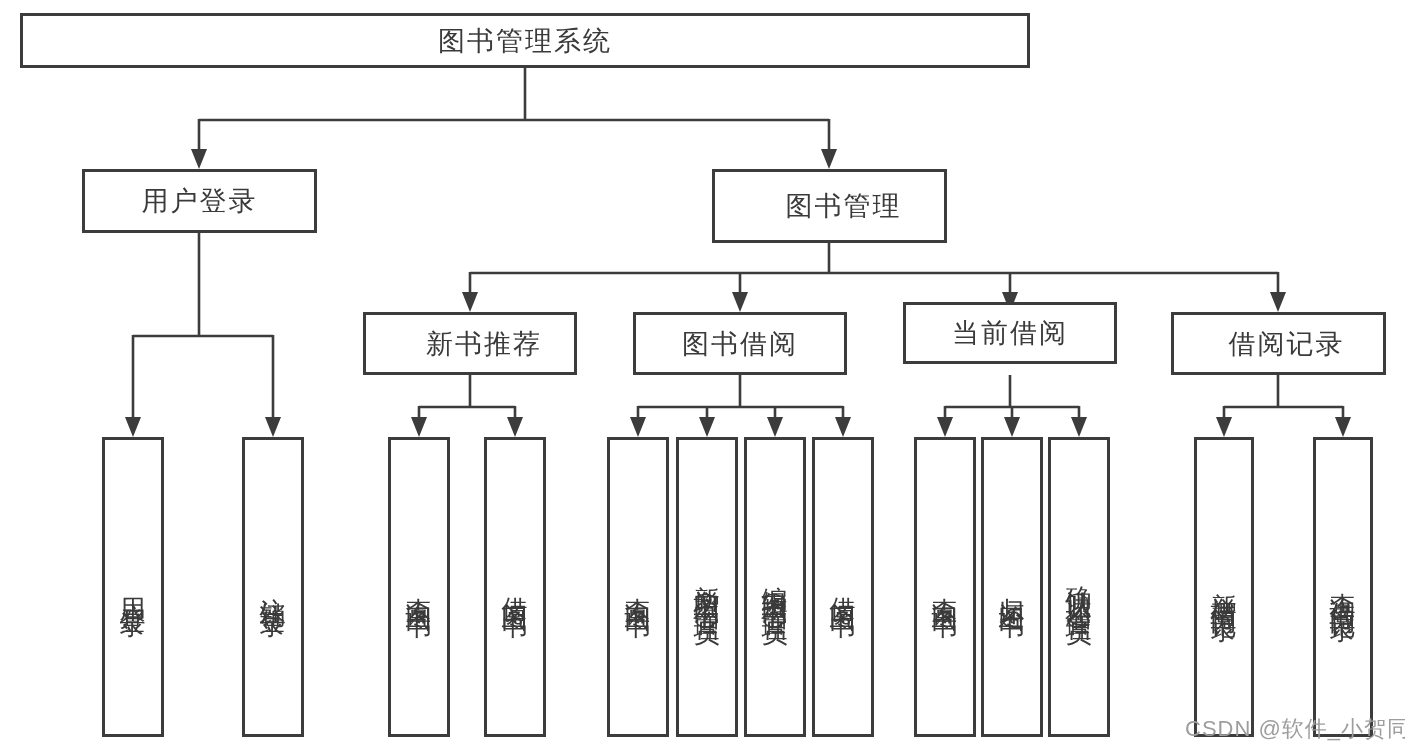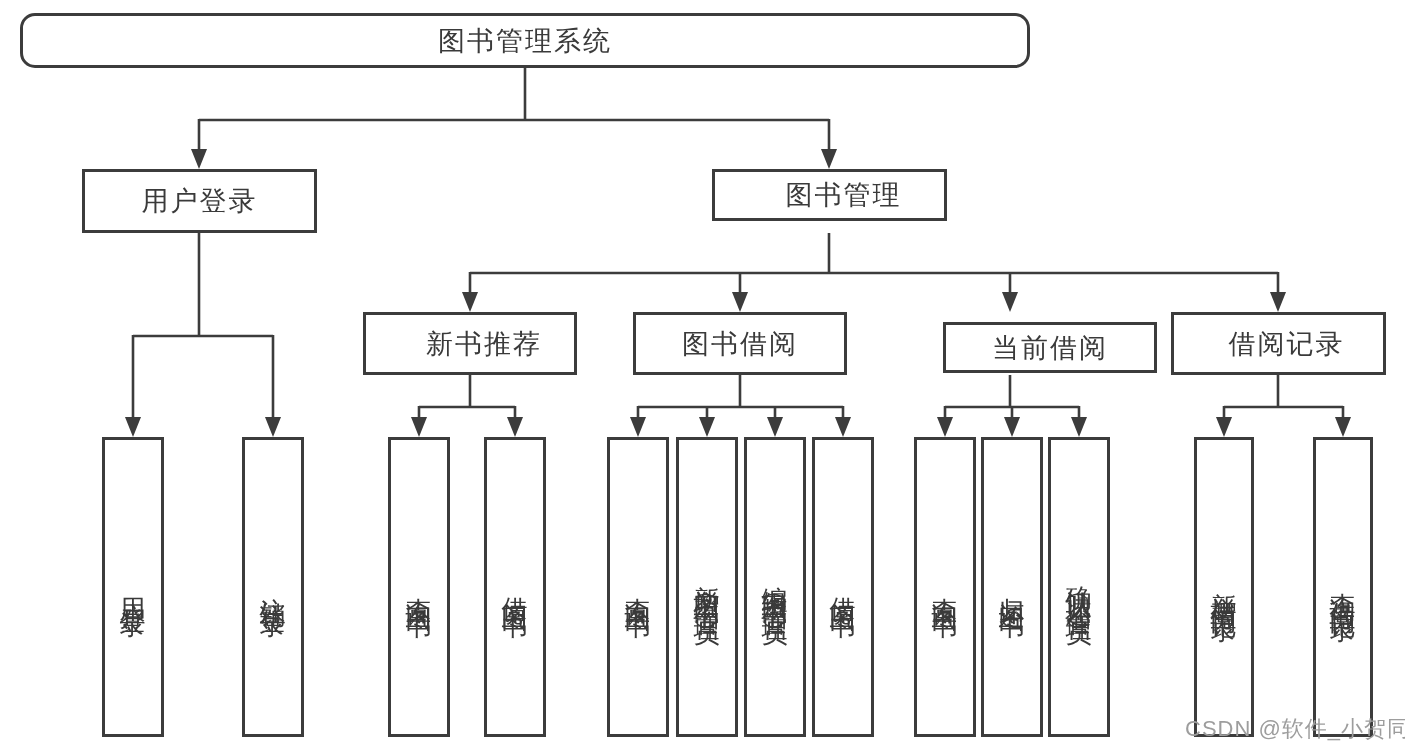--- a/index.html
+++ b/index.html
@@ -90,28 +90,28 @@
     <path d="M1010 375 V407 M945 407 H1079 M945 406 V419 M1012 406 V419 M1079 406 V419"></path>
     <polygon points="937,417 953,417 945,437"></polygon>
     <polygon points="1004,417 1020,417 1012,437"></polygon>
     <polygon points="1071,417 1087,417 1079,437"></polygon>
 
     <path d="M1278 375 V407 M1224 407 H1343 M1224 406 V419 M1343 406 V419"></path>
     <polygon points="1216,417 1232,417 1224,437"></polygon>
     <polygon points="1335,417 1351,417 1343,437"></polygon>
   </svg>
 
-  <div class="box" style="left:20px; top:13px; width:1010px; height:55px;border-radius:15px;">图书管理系统</div>
+  <div class="box" style="left:20px; top:13px; width:1010px; height:55px;">图书管理系统</div>
 
   <div class="box" style="left:82px; top:169px; width:235px; height:64px;">用户登录</div>
-  <div class="box" style="left:712px; top:169px; width:235px; height:52px;padding-left:28px;">图书管理</div>
+  <div class="box" style="left:712px; top:169px; width:235px; height:74px;padding-left:28px;">图书管理</div>
 
   <div class="box" style="left:363px; top:312px; width:214px; height:63px;padding-left:28px;">新书推荐</div>
   <div class="box" style="left:633px; top:312px; width:214px; height:63px;">图书借阅</div>
-  <div class="box" style="left:903px; top:322px; width:214px; height:51px;margin-left:40px;">当前借阅</div>
+  <div class="box" style="left:903px; top:302px; width:214px; height:62px;">当前借阅</div>
   <div class="box" style="left:1171px; top:312px; width:215px; height:63px;padding-left:16px;">借阅记录</div>
 
   <div class="box leaf" style="left:102px; top:437px; width:62px; height:300px;">用户登录</div>
   <div class="box leaf" style="left:242px; top:437px; width:62px; height:300px;">注销登录</div>
 
   <div class="box leaf" style="left:388px; top:437px; width:62px; height:300px;">查询图书</div>
   <div class="box leaf" style="left:484px; top:437px; width:62px; height:300px;">借阅图书</div>
 
   <div class="box leaf" style="left:607px; top:437px; width:62px; height:300px;">查询图书</div>
   <div class="box leaf" style="left:676px; top:437px; width:62px; height:300px;">新增图书（管理员）</div>

